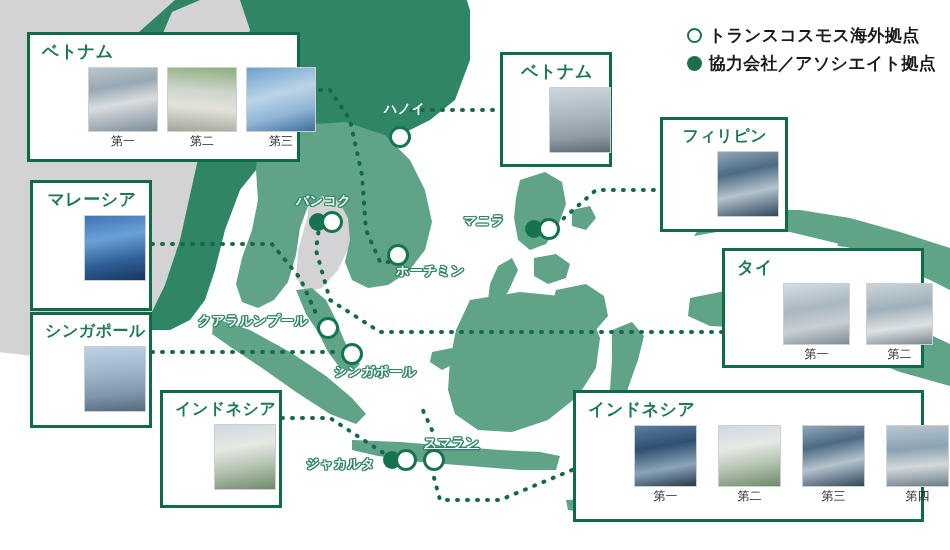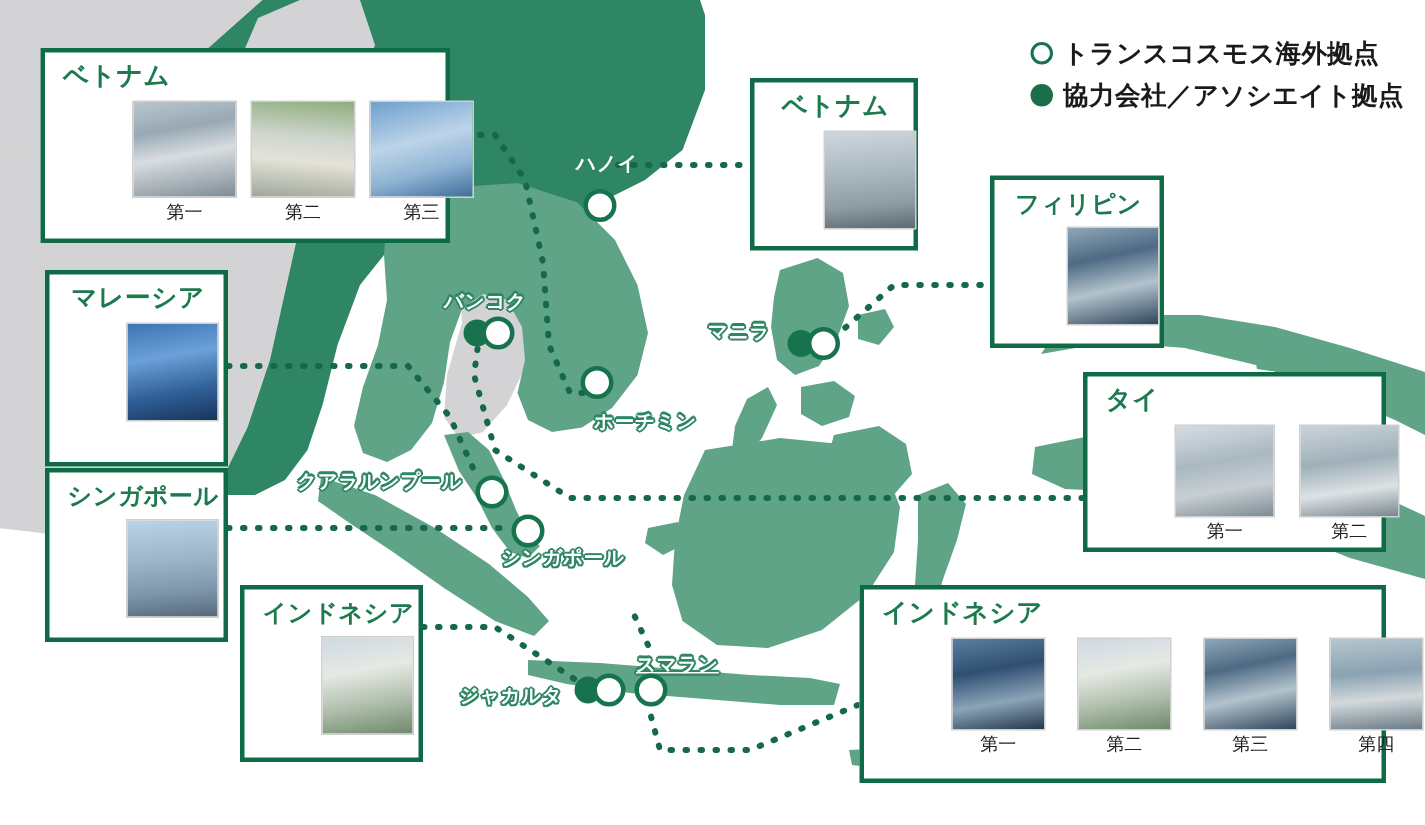--- a/index.html
+++ b/index.html
@@ -194,24 +194,24 @@
     </g>
   </svg>
 
   <div class="city-label on-green" style="left:384px;top:100px;">ハノイ</div>
   <div class="marker hollow" style="left:400px;top:137px;"></div>
 
   <div class="city-label" style="left:296px;top:192px;">バンコク</div>
   <div class="marker filled" style="left:318px;top:222px;"></div>
   <div class="marker hollow" style="left:332px;top:222px;"></div>
 
-  <div class="city-label" style="left:396px;top:272px;">ホーチミン</div>
+  <div class="city-label" style="left:396px;top:262px;">ホーチミン</div>
   <div class="marker hollow" style="left:398px;top:255px;"></div>
 
-  <div class="city-label" style="left:472px;top:212px;">マニラ</div>
+  <div class="city-label" style="left:462px;top:212px;font-style:italic;">マニラ</div>
   <div class="marker filled" style="left:534px;top:229px;"></div>
   <div class="marker hollow" style="left:549px;top:229px;"></div>
 
   <div class="city-label" style="left:198px;top:312px;">クアラルンプール</div>
   <div class="marker hollow" style="left:328px;top:328px;"></div>
 
   <div class="city-label" style="left:334px;top:363px;">シンガポール</div>
   <div class="marker hollow" style="left:352px;top:354px;"></div>
 
   <div class="city-label" style="left:306px;top:455px;">ジャカルタ</div>
@@ -283,21 +283,21 @@
   <div class="box" style="left:500px;top:52px;width:112px;height:115px;">
     <div class="box-title" style="text-align:center;">ベトナム</div>
     <div class="photos" style="justify-content:center;">
       <div class="photo-cell">
         <span class="photo ph-g" style="width:62px;height:66px;"></span>
         <span class="photo-cap"></span>
       </div>
     </div>
   </div>
 
-  <div class="box" style="left:660px;top:117px;width:116px;height:115px;">
+  <div class="box" style="left:660px;top:117px;width:128px;height:115px;">
     <div class="box-title" style="text-align:center;font-size:16px;">フィリピン</div>
     <div class="photos" style="justify-content:center;">
       <div class="photo-cell">
         <span class="photo ph-k" style="width:62px;height:66px;"></span>
         <span class="photo-cap"></span>
       </div>
     </div>
   </div>
 
   <div class="box" style="left:722px;top:248px;width:202px;height:120px;">

